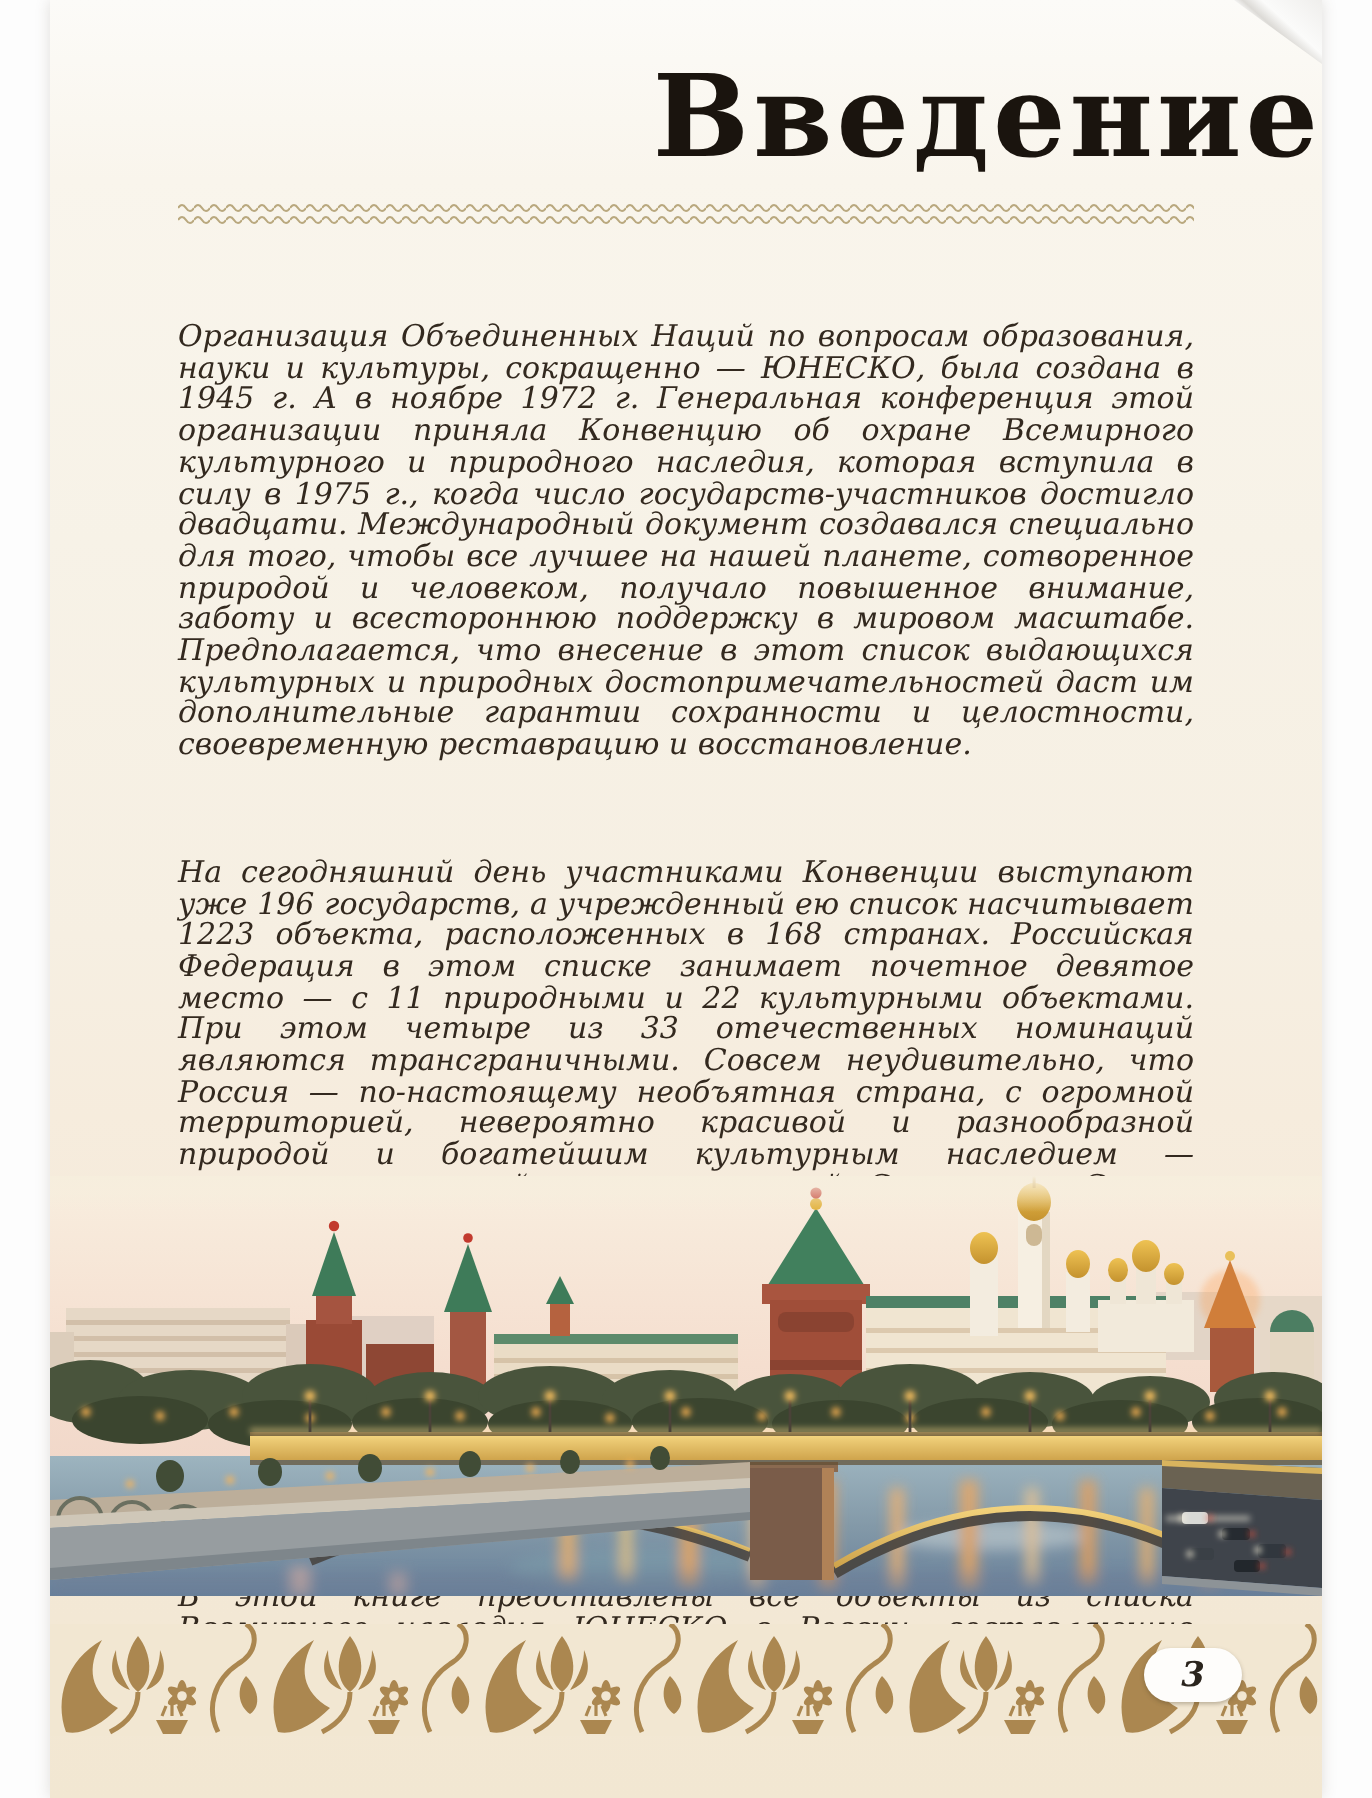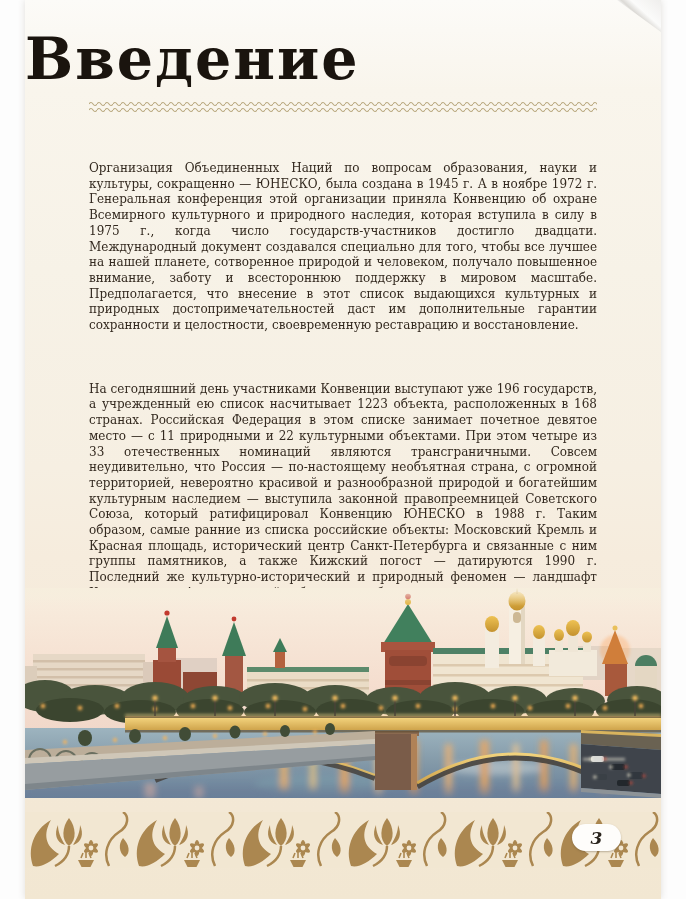--- a/index.html
+++ b/index.html
@@ -28,38 +28,39 @@
     box-shadow:0 0 7px rgba(90,80,60,.18);
   }
   .corner-fold{
     position:absolute;
     top:0; right:0;
     width:44px; height:32px;
     background:linear-gradient(222deg,#efeeec 0%,#fbfbfa 38%,#dcdad6 50%,#ffffff 58%,#fdfdfc 100%);
     clip-path:polygon(0 0,100% 0,100% 100%);
     filter:drop-shadow(-2px 2px 2px rgba(60,55,45,.25));
   }
-  .title-block{ text-align:left; padding-top:30px; }
+  .title-block{ text-align:right; padding-top:30px; }
   .page-title{
     font-size:57px;
     line-height:1;
     font-weight:bold;
     letter-spacing:2px;
     color:var(--title-color);
     font-family:"DejaVu Serif", serif;
   }
   .squiggle{ display:block; margin:14px auto 0 auto; }
   .squiggle path{ stroke:var(--squiggle-color); fill:none; stroke-width:1.1; }
   .content{
     margin-top:20px;
     padding:0 64px;
     color:var(--text-color);
   }
   .content p{
-    font-size:12px;
+    font-style:italic;
+    font-size:15px;
     line-height:15.7px;
     text-align:justify;
     margin-top:48px;
   }
   .photo{
     position:absolute;
     left:0; top:588px;
     width:636px; height:210px;
   }
   .photo svg{ display:block; width:636px; height:210px; }

